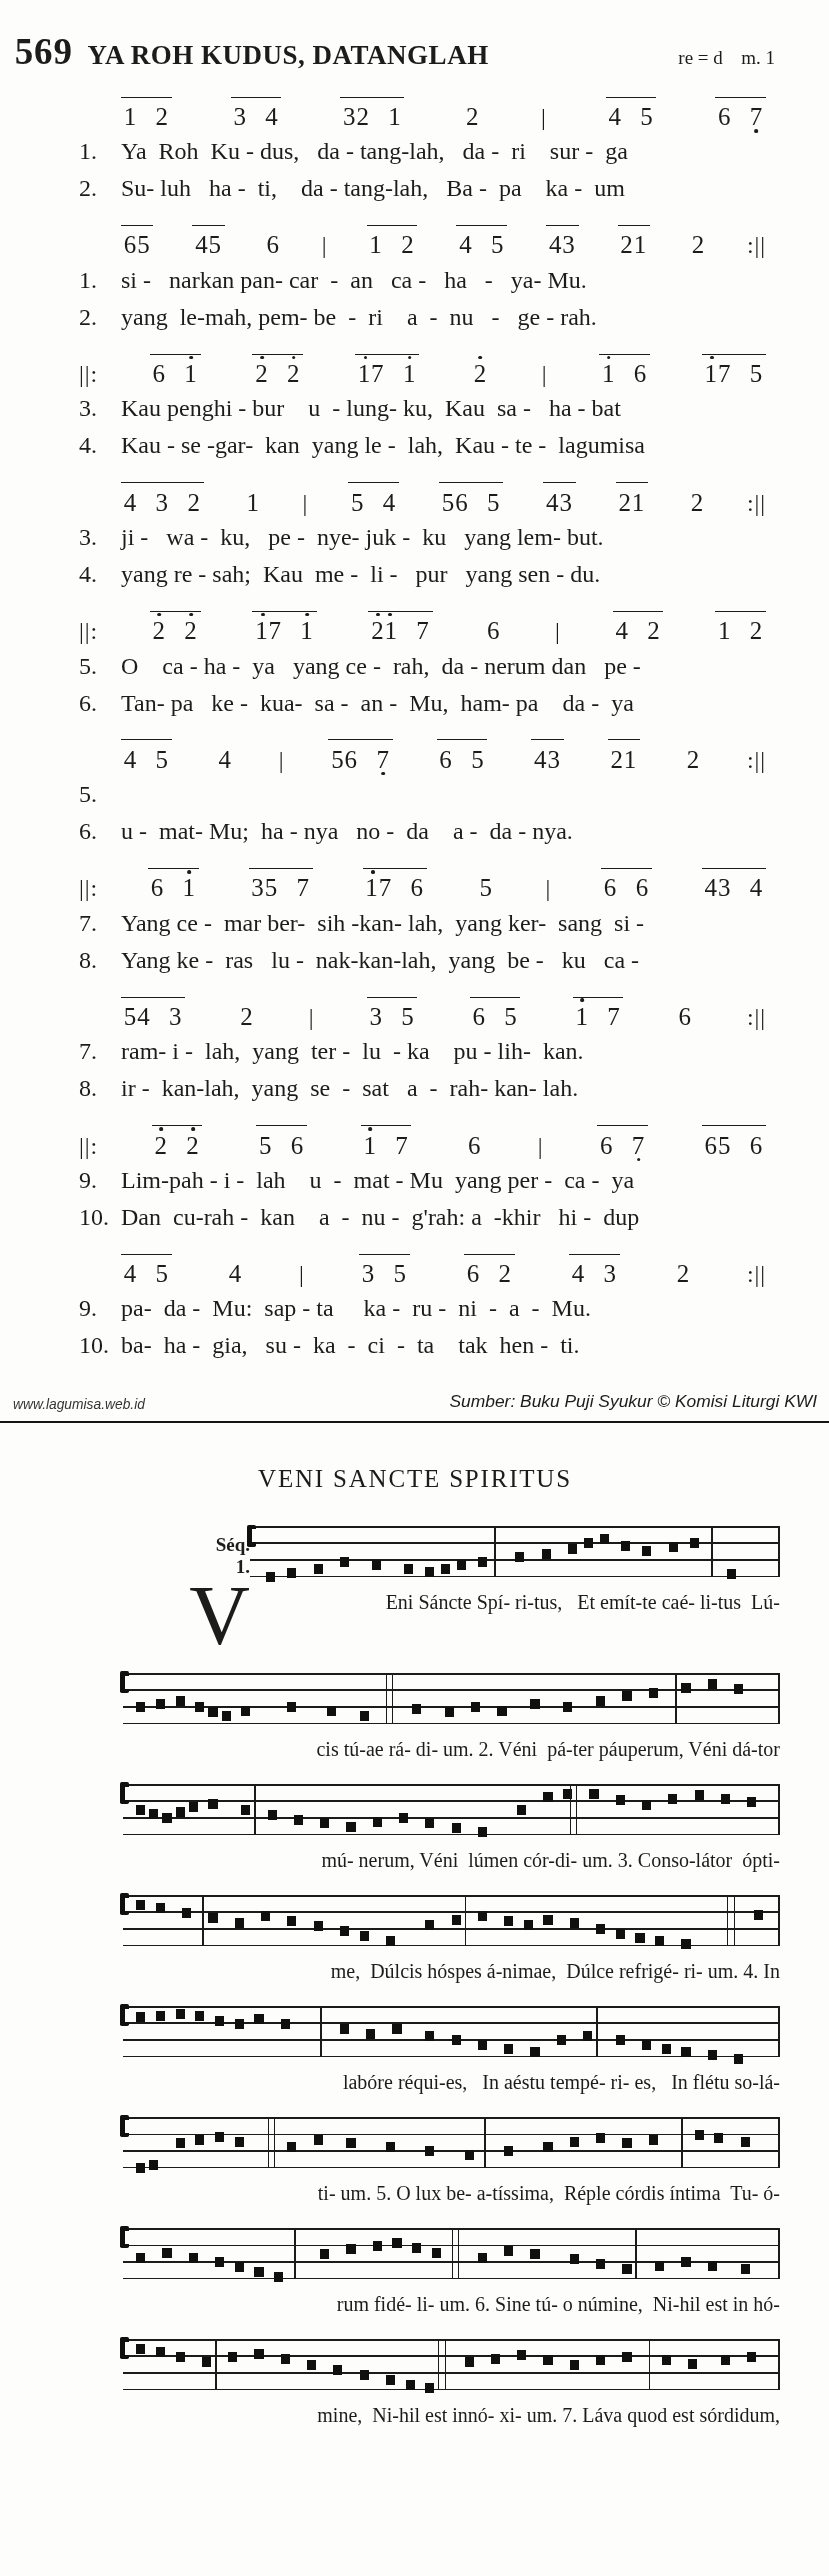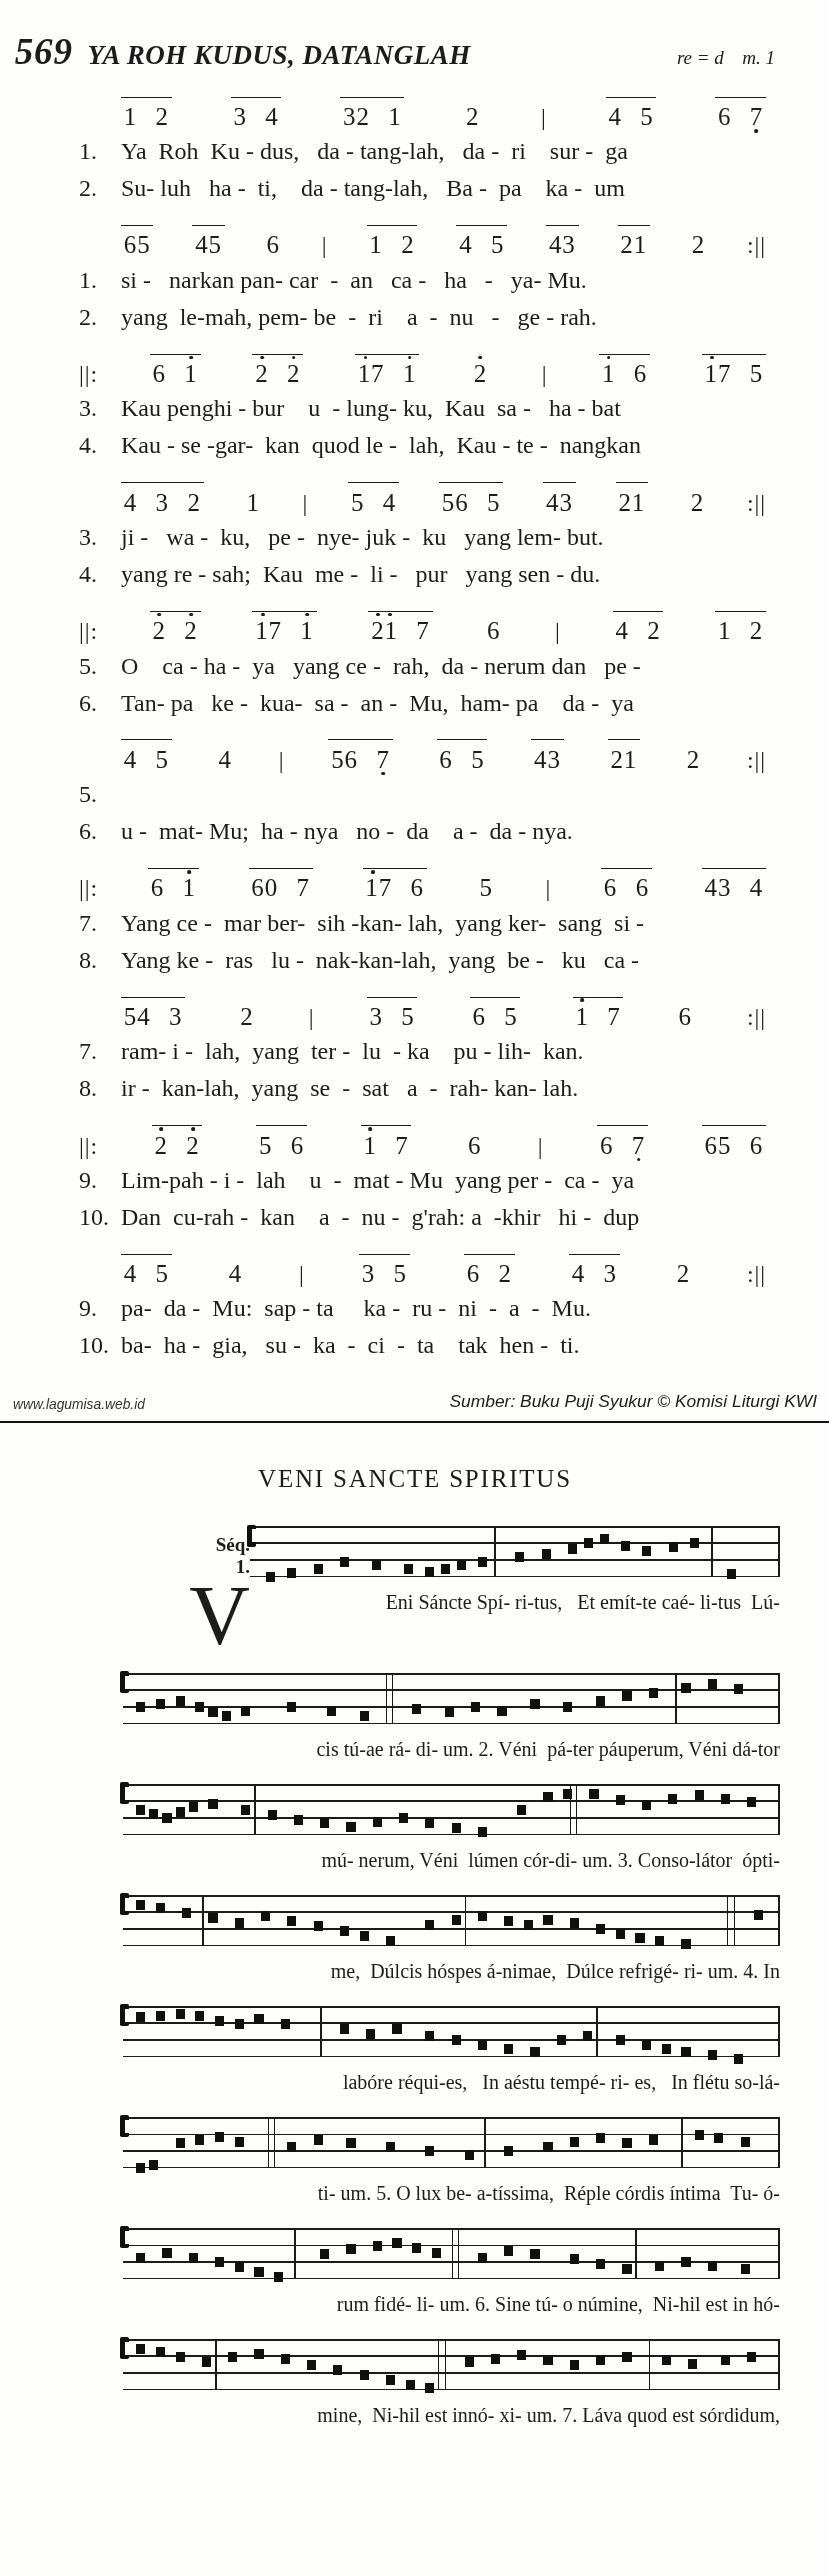--- a/index.html
+++ b/index.html
@@ -1,20 +1,20 @@
 <!DOCTYPE html>
 <html style="font-size:14.7px"><head>
 <meta charset="utf-8">
 <style>
   html,body{margin:0;padding:0;background:#fdfdfb;}
   body{width:830px;color:#1c1c1c;font-family:"Liberation Serif","DejaVu Serif",serif;}
   .page{padding:13px 0 37px 0;}
 
   
-  .title-row{display:flex;align-items:baseline;gap:14.7px;margin:16.5px 13px 0 14.7px;font-style:italic;}
+  .title-row{display:flex;align-items:baseline;gap:14.7px;margin:16.5px 13px 0 14.7px;}
   .hymn-no{font-size:37px;font-weight:bold;letter-spacing:0.9px;}
   .hymn-title{font-size:27px;font-weight:bold;letter-spacing:0.5px;}
   .key-sig{margin-left:auto;margin-right:42px;font-size:19px;display:flex;gap:18.4px;white-space:nowrap;}
 
   
   .systems{margin-top:24px;}
   .system{margin:0 0 22px 79px;width:687px;}
   .notes-line{display:flex;justify-content:space-between;align-items:flex-end;
               margin-left:42px;font-size:25px;line-height:1;}
   .notes-line.flush{margin-left:0;}
@@ -188,21 +188,21 @@
             <span class="note df">17</span>
             <span class="note">5</span>
           </span>
         </div>
         <div class="lyric-row">
           <span class="lyr-num">3.</span>
           <span class="lyr-text">Kau penghi - bur    u  - lung- ku,  Kau  sa -   ha - bat</span>
         </div>
         <div class="lyric-row">
           <span class="lyr-num">4.</span>
-          <span class="lyr-text">Kau - se -gar-  kan  quod le -  lah,  Kau - te -  nangkan</span>
+          <span class="lyr-text">Kau - se -gar-  kan  yang le -  lah,  Kau - te -  lagumisa</span>
         </div>
       </div>
       <div class="system">
         <div class="notes-line">
           <span class="ngroup ol">
             <span class="note">4</span>
             <span class="note">3</span>
             <span class="note">2</span>
           </span>
           <span class="ngroup">
@@ -312,21 +312,21 @@
         </div>
       </div>
       <div class="system">
         <div class="notes-line flush">
           <span class="bar-token">||:</span>
           <span class="ngroup ol">
             <span class="note">6</span>
             <span class="note d1">1</span>
           </span>
           <span class="ngroup ol">
-            <span class="note">60</span>
+            <span class="note">35</span>
             <span class="note">7</span>
           </span>
           <span class="ngroup ol">
             <span class="note df">17</span>
             <span class="note">6</span>
           </span>
           <span class="ngroup">
             <span class="note">5</span>
           </span>
           <span class="bar-token">|</span>

